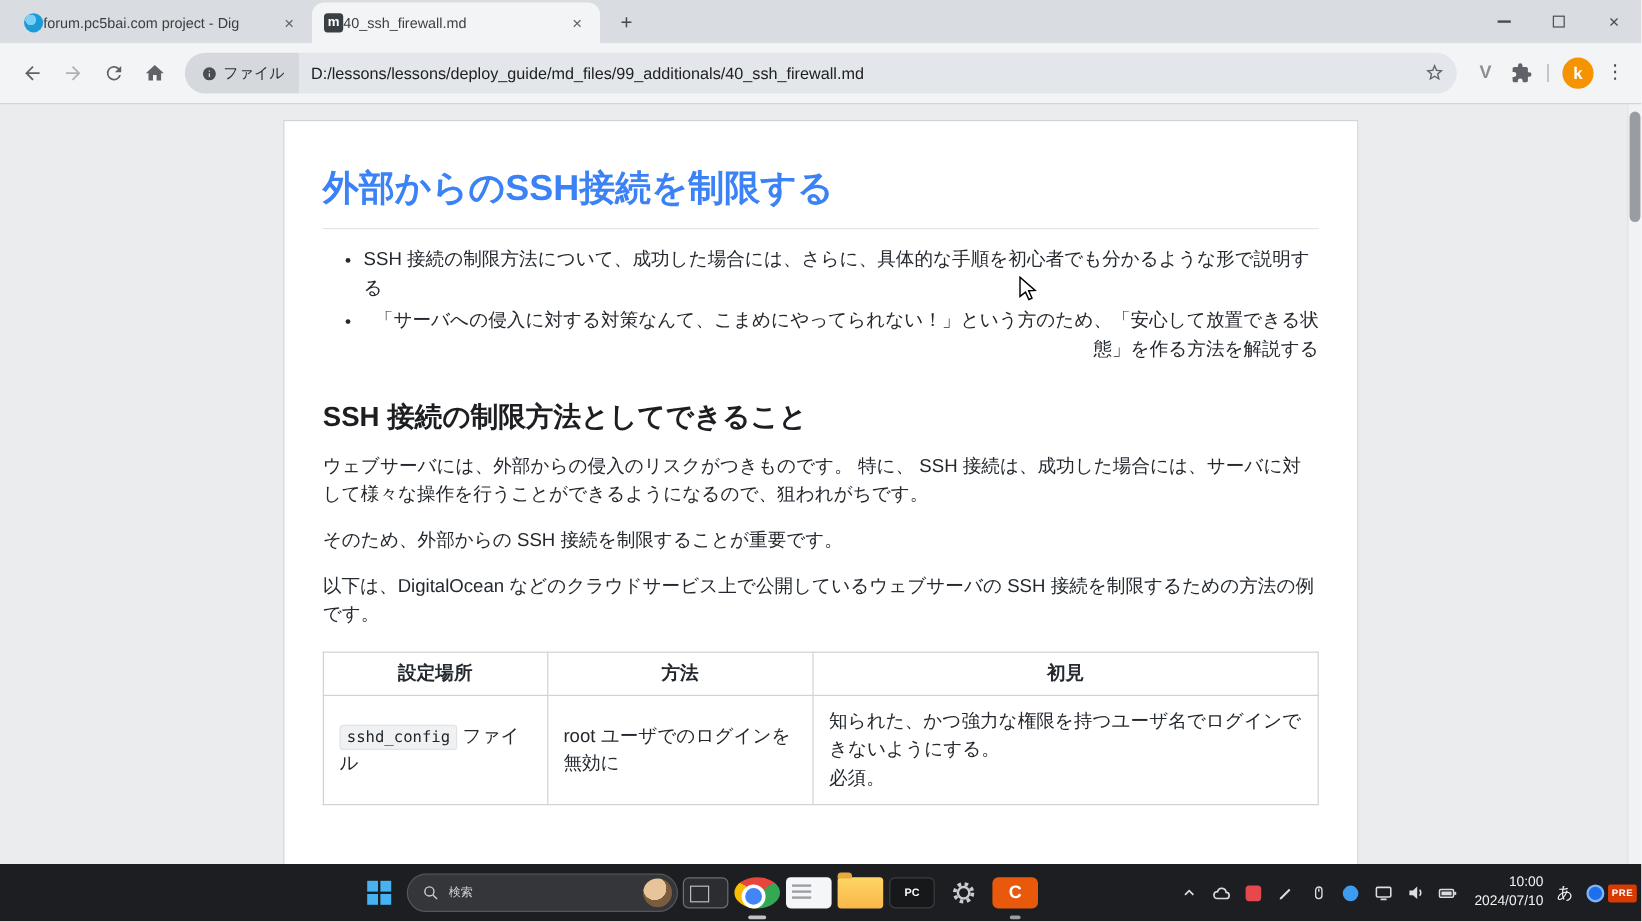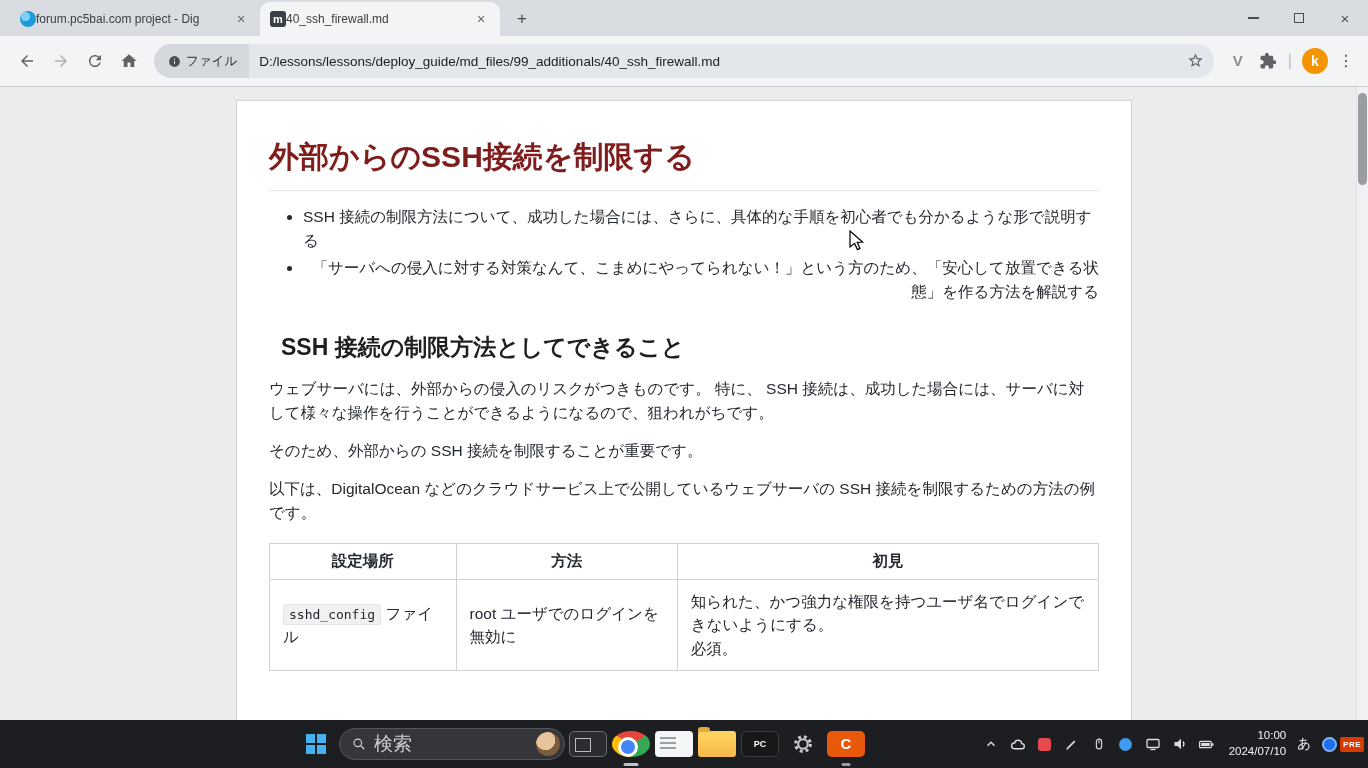--- a/index.html
+++ b/index.html
@@ -32,46 +32,46 @@
   .omni-star { position:absolute; right:10px; top:8px; }
   .ext-v { width:24px; height:24px; margin:0 4px; font-weight:bold; font-size:15px; color:#8a8f94; text-align:center; line-height:24px; }
   .ext-puzzle { width:28px; height:28px; display:flex; align-items:center; justify-content:center; }
   .tb-divider { color:#b7babd; font-size:16px; margin:0 6px; }
   .avatar { width:26px; height:26px; border-radius:50%; background:#f59300; color:#fff; font-size:14px; font-weight:bold; text-align:center; line-height:26px; margin:0 4px; }
   .kebab { width:24px; height:24px; color:#4a4d51; font-size:16px; text-align:center; line-height:24px; margin-left:2px; }
 
   
   .content { position:absolute; top:87px; left:0; width:1368px; height:633px; background:#ebecee; overflow:hidden; }
   .md-card { width:896px; margin:13px auto 0; background:#ffffff; border:1px solid #d3d4d6; min-height:640px; padding:28px 32px 40px; color:#24292f; }
-  .md-card h1 { margin:8px 0 14px; font-size:30px; font-weight:bold; color:#7f1d1d; padding-bottom:12px; border-bottom:1px solid #e3e5e8; }
+  .md-card h1 { margin:8px 0 14px; font-size:30px; font-weight:bold; color:#3b82f6; padding-bottom:12px; border-bottom:1px solid #e3e5e8; }
   .md-card p { font-size:15.5px; line-height:1.55; margin:14px 0; }
   .md-card ul { margin:14px 0; padding-left:34px; }
   .md-card li { font-size:15.5px; line-height:1.55; margin:3px 0; }
   .md-card li.bold { font-weight:normal;text-align:right; }
-  .md-card h2 { margin:28px 12px 14px; font-size:23px; font-weight:bold; color:#1c1e21; }
+  .md-card h2 { margin:28px 0 14px; font-size:23px; font-weight:bold; color:#1c1e21; }
   table.md-table { border-collapse:collapse; width:100%; margin-top:18px; }
   .md-table th { border:1px solid #cfd3d7; padding:7px 10px; font-size:15.5px; font-weight:bold; text-align:center; }
   .md-table td { border:1px solid #cfd3d7; padding:10px 13px; font-size:15.5px; line-height:1.5; vertical-align:middle; }
   .code { font-family:"DejaVu Sans Mono","Liberation Mono",monospace; font-size:13px; background:#eff1f3; border:1px solid #e2e4e7; border-radius:3px; padding:2px 5px; color:#1f2328; }
 
   
   .scrollbar { position:absolute; top:0; right:0; width:12px; height:633px; background:#f1f2f3; border-left:1px solid #e0e1e3; }
   .scroll-thumb { position:absolute; top:6px; left:1px; width:9px; height:92px; background:#999da2; border-radius:5px; }
 
   
   .cursor { position:absolute; left:849px; top:143px; pointer-events:none; }
 
   
   .taskbar { position:absolute; bottom:0; left:0; width:100%; height:48px; background:#1d1e21; }
   .tb-center { position:absolute; left:296px; top:0; height:48px; display:flex; align-items:center; gap:3px; }
   .tb-btn { width:40px; height:48px; display:flex; align-items:center; justify-content:center; position:relative; }
   .win-logo { width:20px; height:20px; display:grid; grid-template-columns:9px 9px; grid-template-rows:9px 9px; gap:2px; }
   .win-logo span { background:#45b3f2; }
   .search-pill { width:226px; height:32px; background:#35363a; border:1px solid #55565a; border-radius:16px; display:flex; align-items:center; padding:0 4px 0 12px; gap:8px; }
-  .search-label { flex:1; font-size:19px; color:#cfd0d2; }
+  .search-label { flex:1; font-size:10px; color:#cfd0d2; }
   .search-avatar { width:24px; height:24px; border-radius:50%; background:radial-gradient(circle at 40% 35%, #e8c49a 0 45%, #7a5c3e 46% 100%); }
   .app-ico { width:38px; height:26px; border-radius:5px; position:relative; }
   .ico-dark { background:#2c2d30; border:1px solid #6d6f73; }
   .ico-dark::after { content:""; position:absolute; left:5px; top:6px; width:14px; height:12px; border:1.5px solid #b9bbbe; }
   .ico-chrome { border-radius:50%; background:conic-gradient(from -60deg, #e8453c 0 120deg, #34a853 120deg 240deg, #fbbc05 240deg 360deg); }
   .ico-chrome::after { content:""; position:absolute; left:6px; top:6px; width:14px; height:14px; border-radius:50%; background:#4285f4; border:3px solid #fff; }
   .ico-note { background:#f5f6f7; border-radius:4px; }
   .ico-note::after { content:""; position:absolute; left:5px; top:6px; width:16px; height:2px; background:#9aa0a6; box-shadow:0 5px 0 #9aa0a6, 0 10px 0 #9aa0a6; }
   .ico-folder { background:linear-gradient(#ffd563, #f7b84a); border-radius:3px; }
   .ico-folder::before { content:""; position:absolute; top:-4px; left:0; width:12px; height:5px; background:#e8a93c; border-radius:3px 3px 0 0; }

